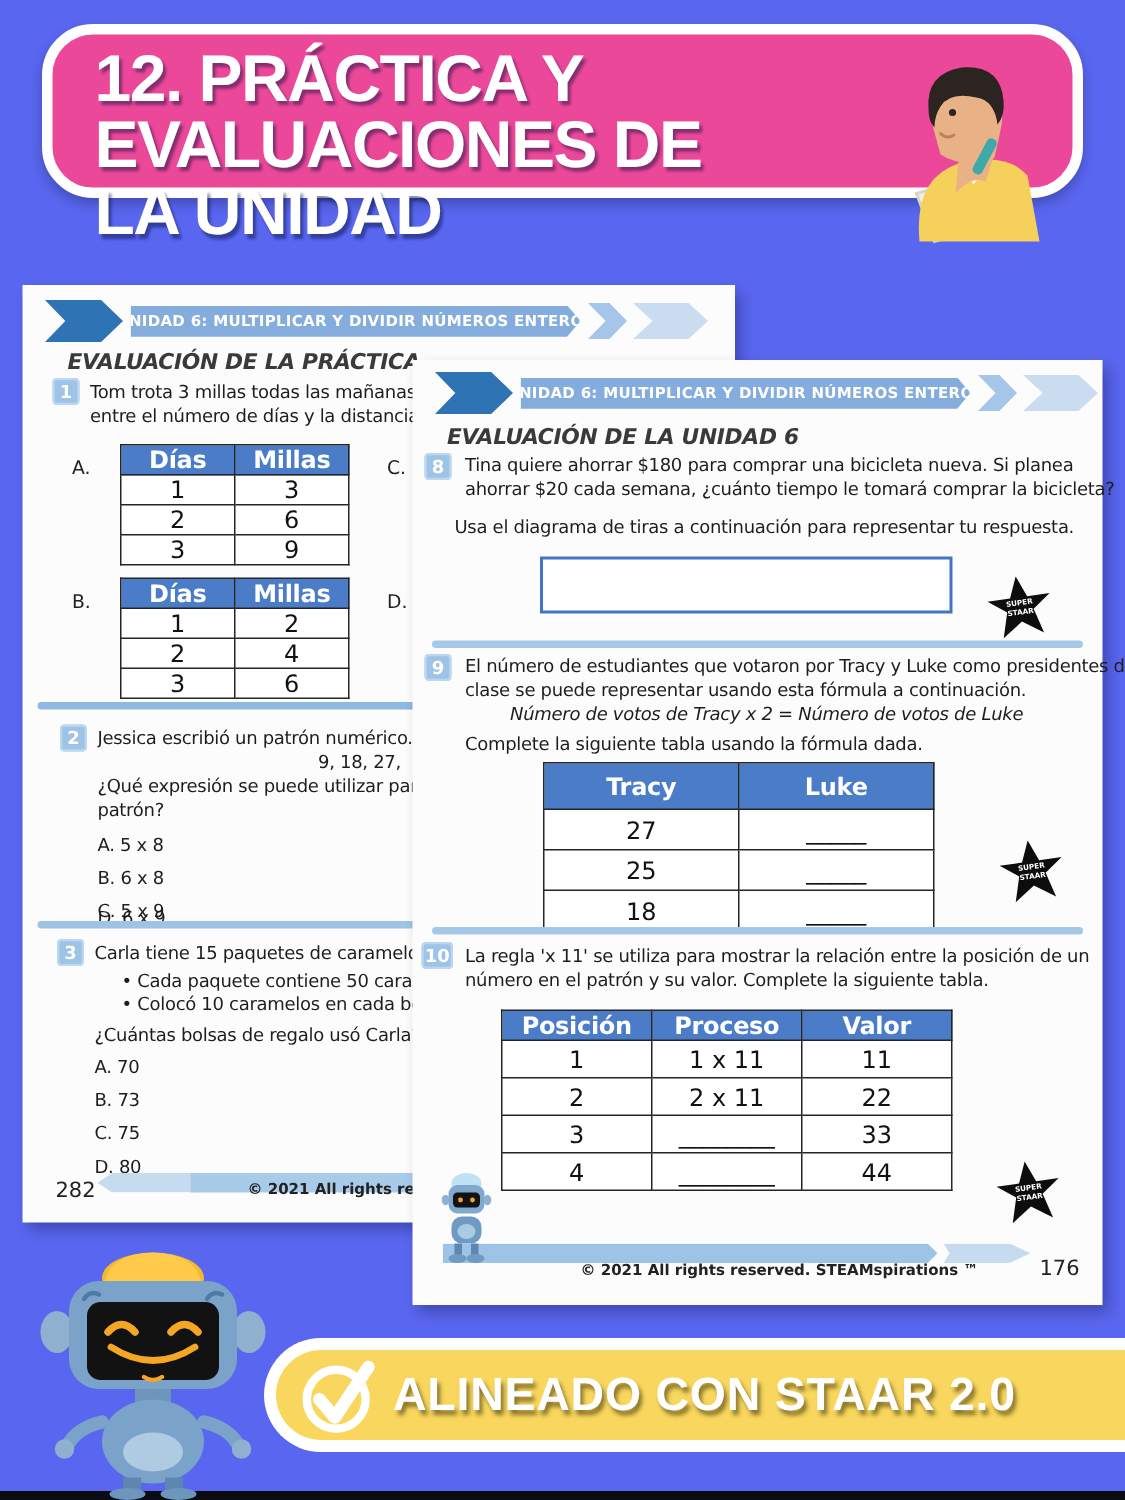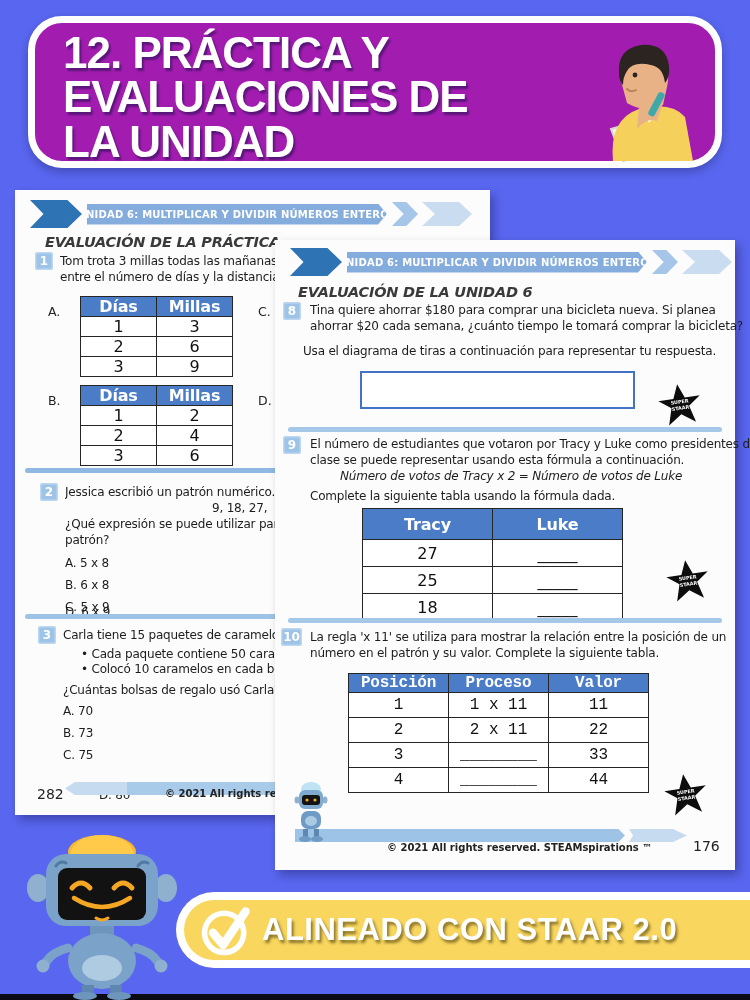--- a/index.html
+++ b/index.html
@@ -1,22 +1,22 @@
 <!DOCTYPE html>
 <html><head>
 <meta charset="utf-8">
 <style>
   * { margin:0; padding:0; box-sizing:border-box; }
   html,body { width:750px; height:1000px; }
   body { font-family:"DejaVu Sans", sans-serif; }
   .stage { position:relative; width:750px; height:1000px; overflow:hidden; background:#5966EF; }
 
   
-  .title-banner { position:absolute; left:28px; top:16px; width:694px; height:152px;
-    background:#a21caf; border:7px solid #fff; border-radius:34px;
+  .title-banner { position:absolute; left:28px; top:16px; width:694px; height:116px;
+    background:#ec4899; border:7px solid #fff; border-radius:34px;
     box-shadow:0 4px 8px rgba(0,0,30,.25); }
   .title-text { position:absolute; left:28px; top:8px; color:#fff;
     font-family:"Liberation Sans", sans-serif; font-weight:700; font-size:44px; line-height:1.01;
     letter-spacing:-1px; text-shadow:2px 3px 2px rgba(5,15,60,.45); white-space:nowrap; }
   .student-svg { position:absolute; right:14px; top:10px; }
 
   
   .page { position:absolute; background:#fcfcfd; box-shadow:4px 5px 9px rgba(0,0,40,.3); }
   .page-left  { left:15px; top:190px; width:475px; height:625px; z-index:1; }
   .page-right { left:275px; top:240px; width:460px; height:630px; z-index:2; }
@@ -180,21 +180,21 @@
     <div class="divider" style="left:10px; top:424px; width:445px; background:#9DC3E6;"></div>
 
     <div class="qbadge" style="left:23px; top:436px;">3</div>
     <div class="qtext clip" style="left:48px; top:438px; width:235px;">Carla tiene 15 paquetes de caramelos.</div>
     <div class="qtext clip" style="left:66px; top:457px; width:217px;">•  Cada paquete contiene 50 carame</div>
     <div class="qtext clip" style="left:66px; top:472px; width:217px;">•  Colocó 10 caramelos en cada bols</div>
     <div class="qtext clip" style="left:48px; top:493px; width:235px;">¿Cuántas bolsas de regalo usó Carla?</div>
     <div class="qtext" style="left:48px; top:514px;">A. 70</div>
     <div class="qtext" style="left:48px; top:536px;">B. 73</div>
     <div class="qtext" style="left:48px; top:558px;">C. 75</div>
-    <div class="qtext" style="left:48px; top:598px;margin-left:36px;">D. 80</div>
+    <div class="qtext" style="left:48px; top:581px;">D. 80</div>
 
     <div class="fband" style="left:50px; top:592px; width:425px;">
       <div class="seg" style="left:0; width:70px; background:#C6DBF0; clip-path:polygon(100% 0,100% 100%,14% 100%,0 50%,14% 0);"></div>
       <div class="seg" style="left:62px; width:363px; background:#A9CBEA;"></div>
     </div>
     <div class="pgnum" style="left:22px; top:596px;">282</div>
     <div class="copyright clip" style="left:150px; top:598px; width:132px;">© 2021 All rights reser</div>
   </div>
 
   <div class="page page-right">
@@ -257,21 +257,21 @@
         <text x="22" y="26.5" text-anchor="middle" font-size="4.6" font-weight="bold" fill="#fff">STAAR</text>
       </g>
     </svg>
 
     <div class="divider" style="left:13px; top:378px; width:434px; background:#A5C8E8;"></div>
 
     <div class="qbadge" style="left:6px; top:388px; width:21px;">10</div>
     <div class="qtext" style="left:35px; top:390px;">La regla 'x 11' se utiliza para mostrar la relación entre la posición de un</div>
     <div class="qtext" style="left:35px; top:406px;">número en el patrón y su valor. Complete la siguiente tabla.</div>
 
-    <table class="wtable t10" style="left:73px; top:433px;font-family:Liberation Mono, monospace;">
+    <table class="wtable t10" style="left:59px; top:433px;">
       <tbody>
           <tr>
         <th>Posición</th>
         <th>Proceso</th>
         <th>Valor</th>
       </tr>
       <tr>
             <td>1</td>
             <td>1 x 11</td>
             <td>11</td>

